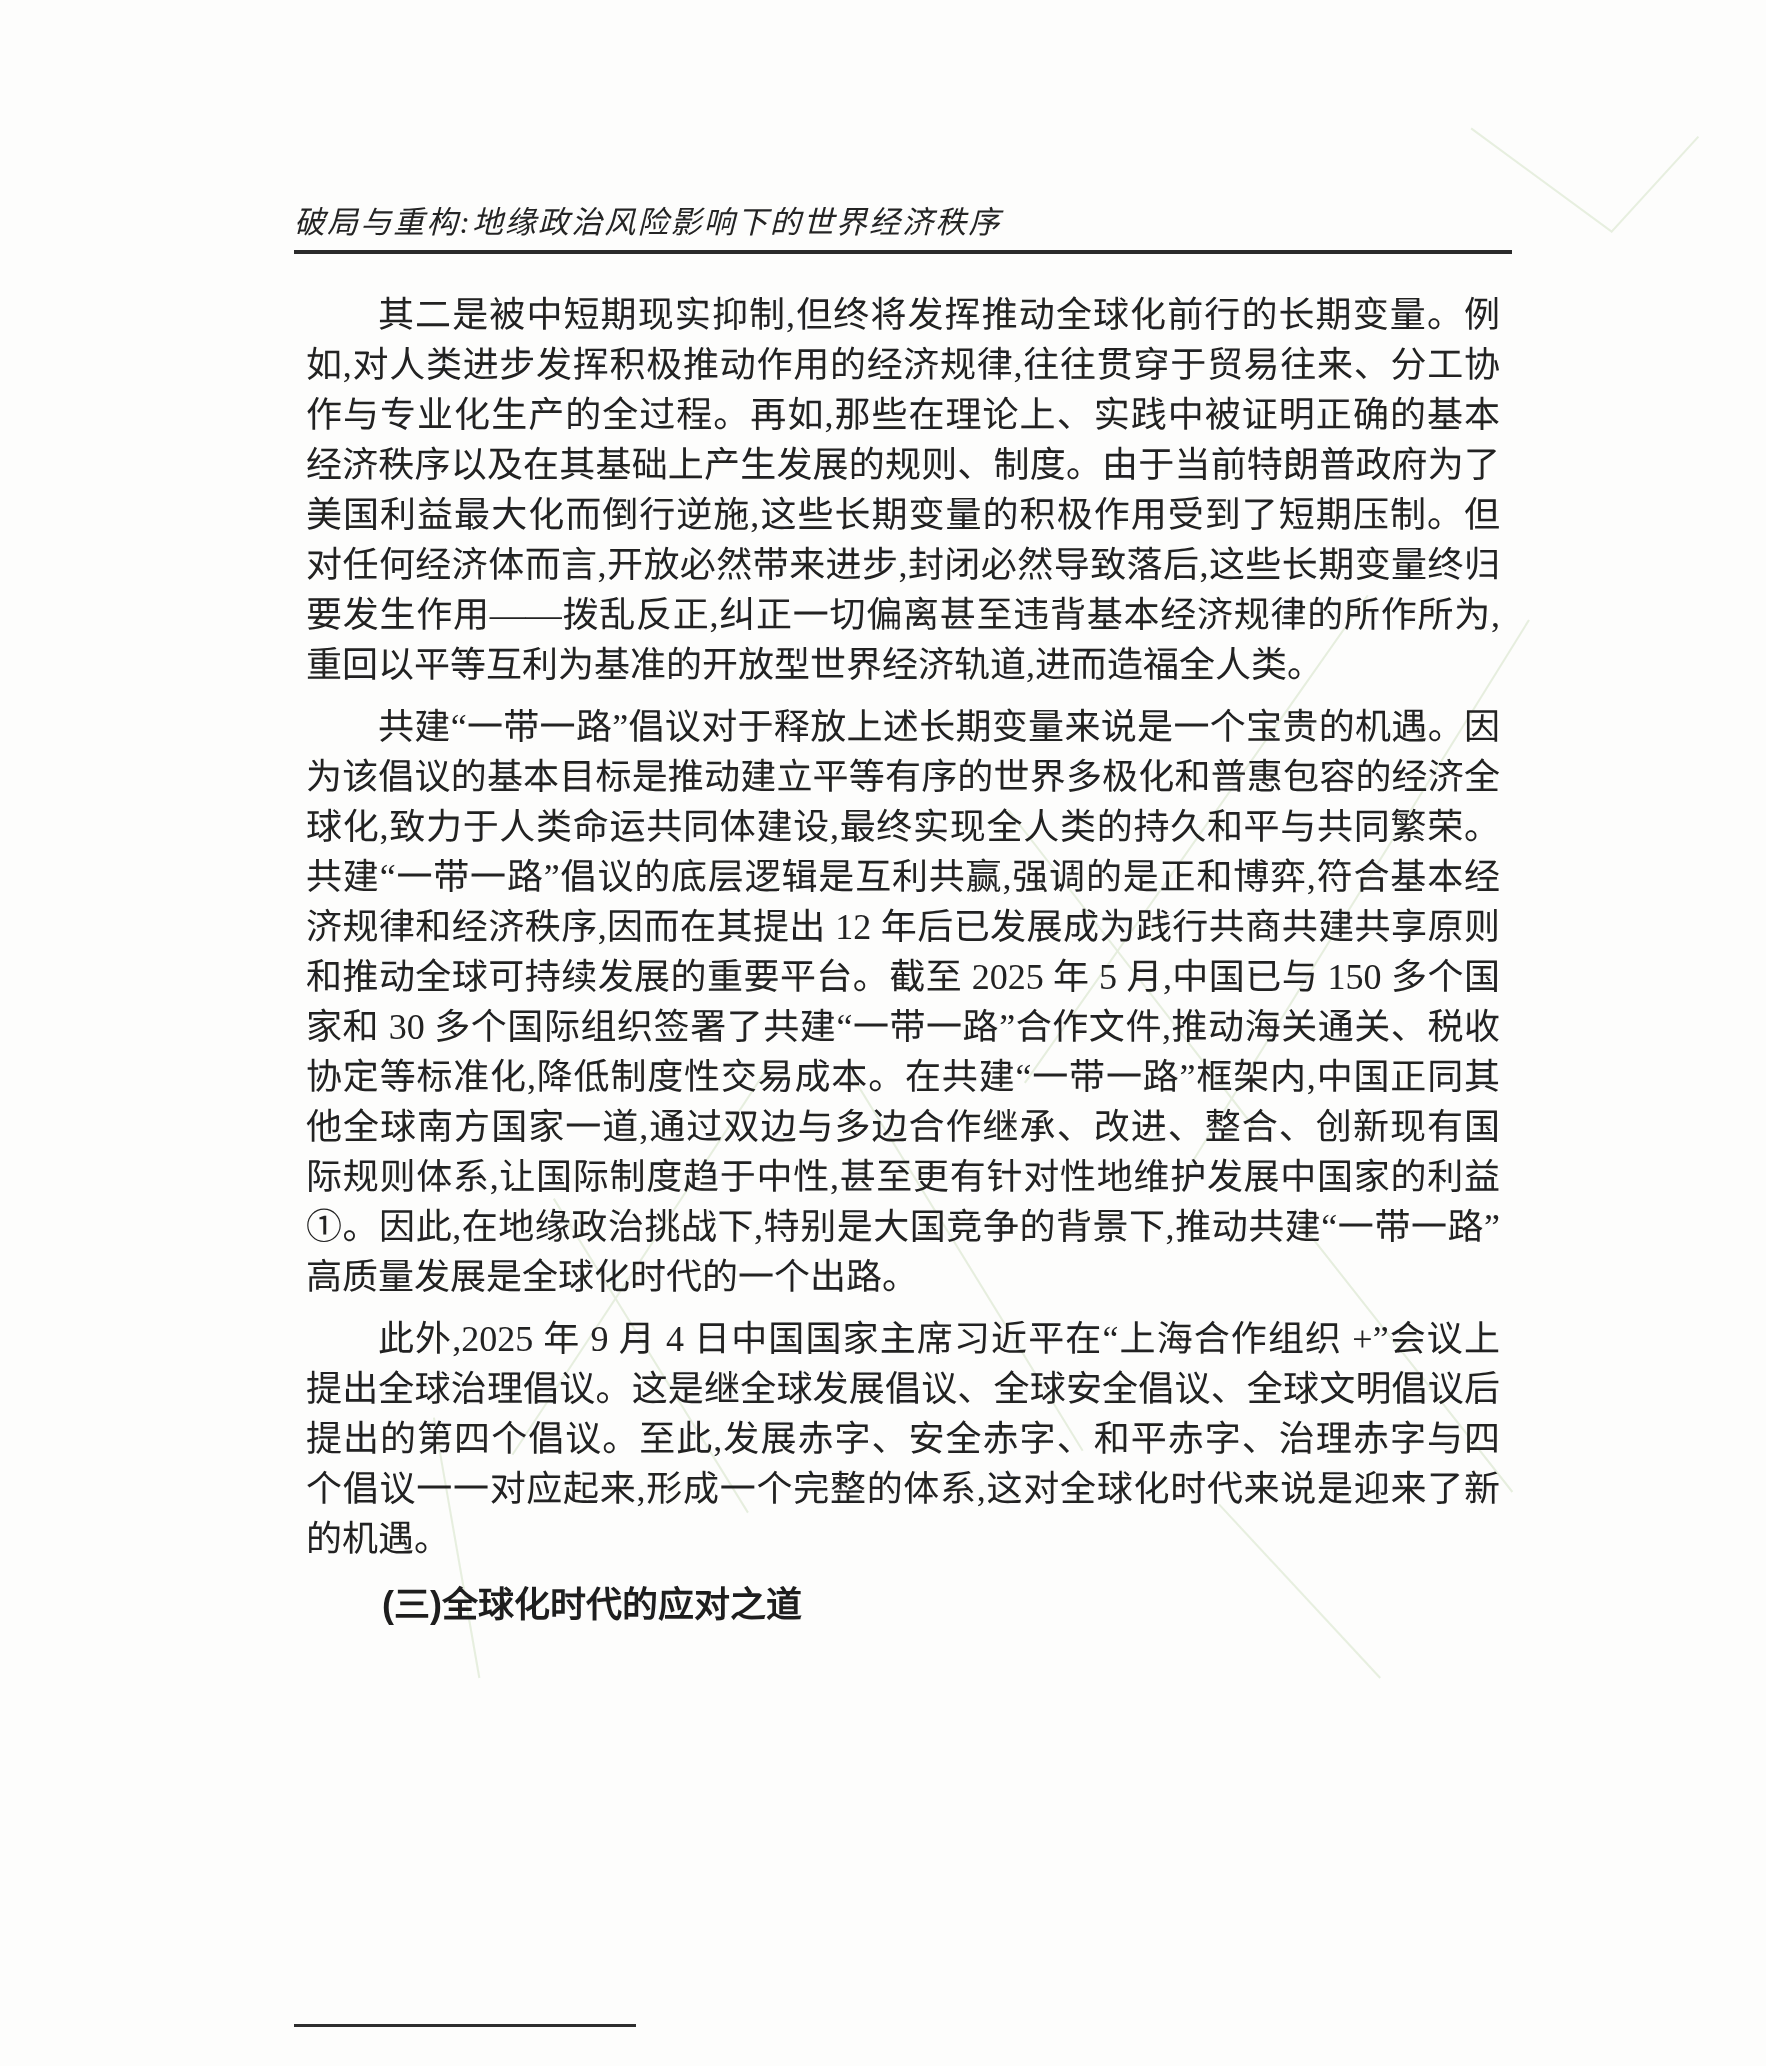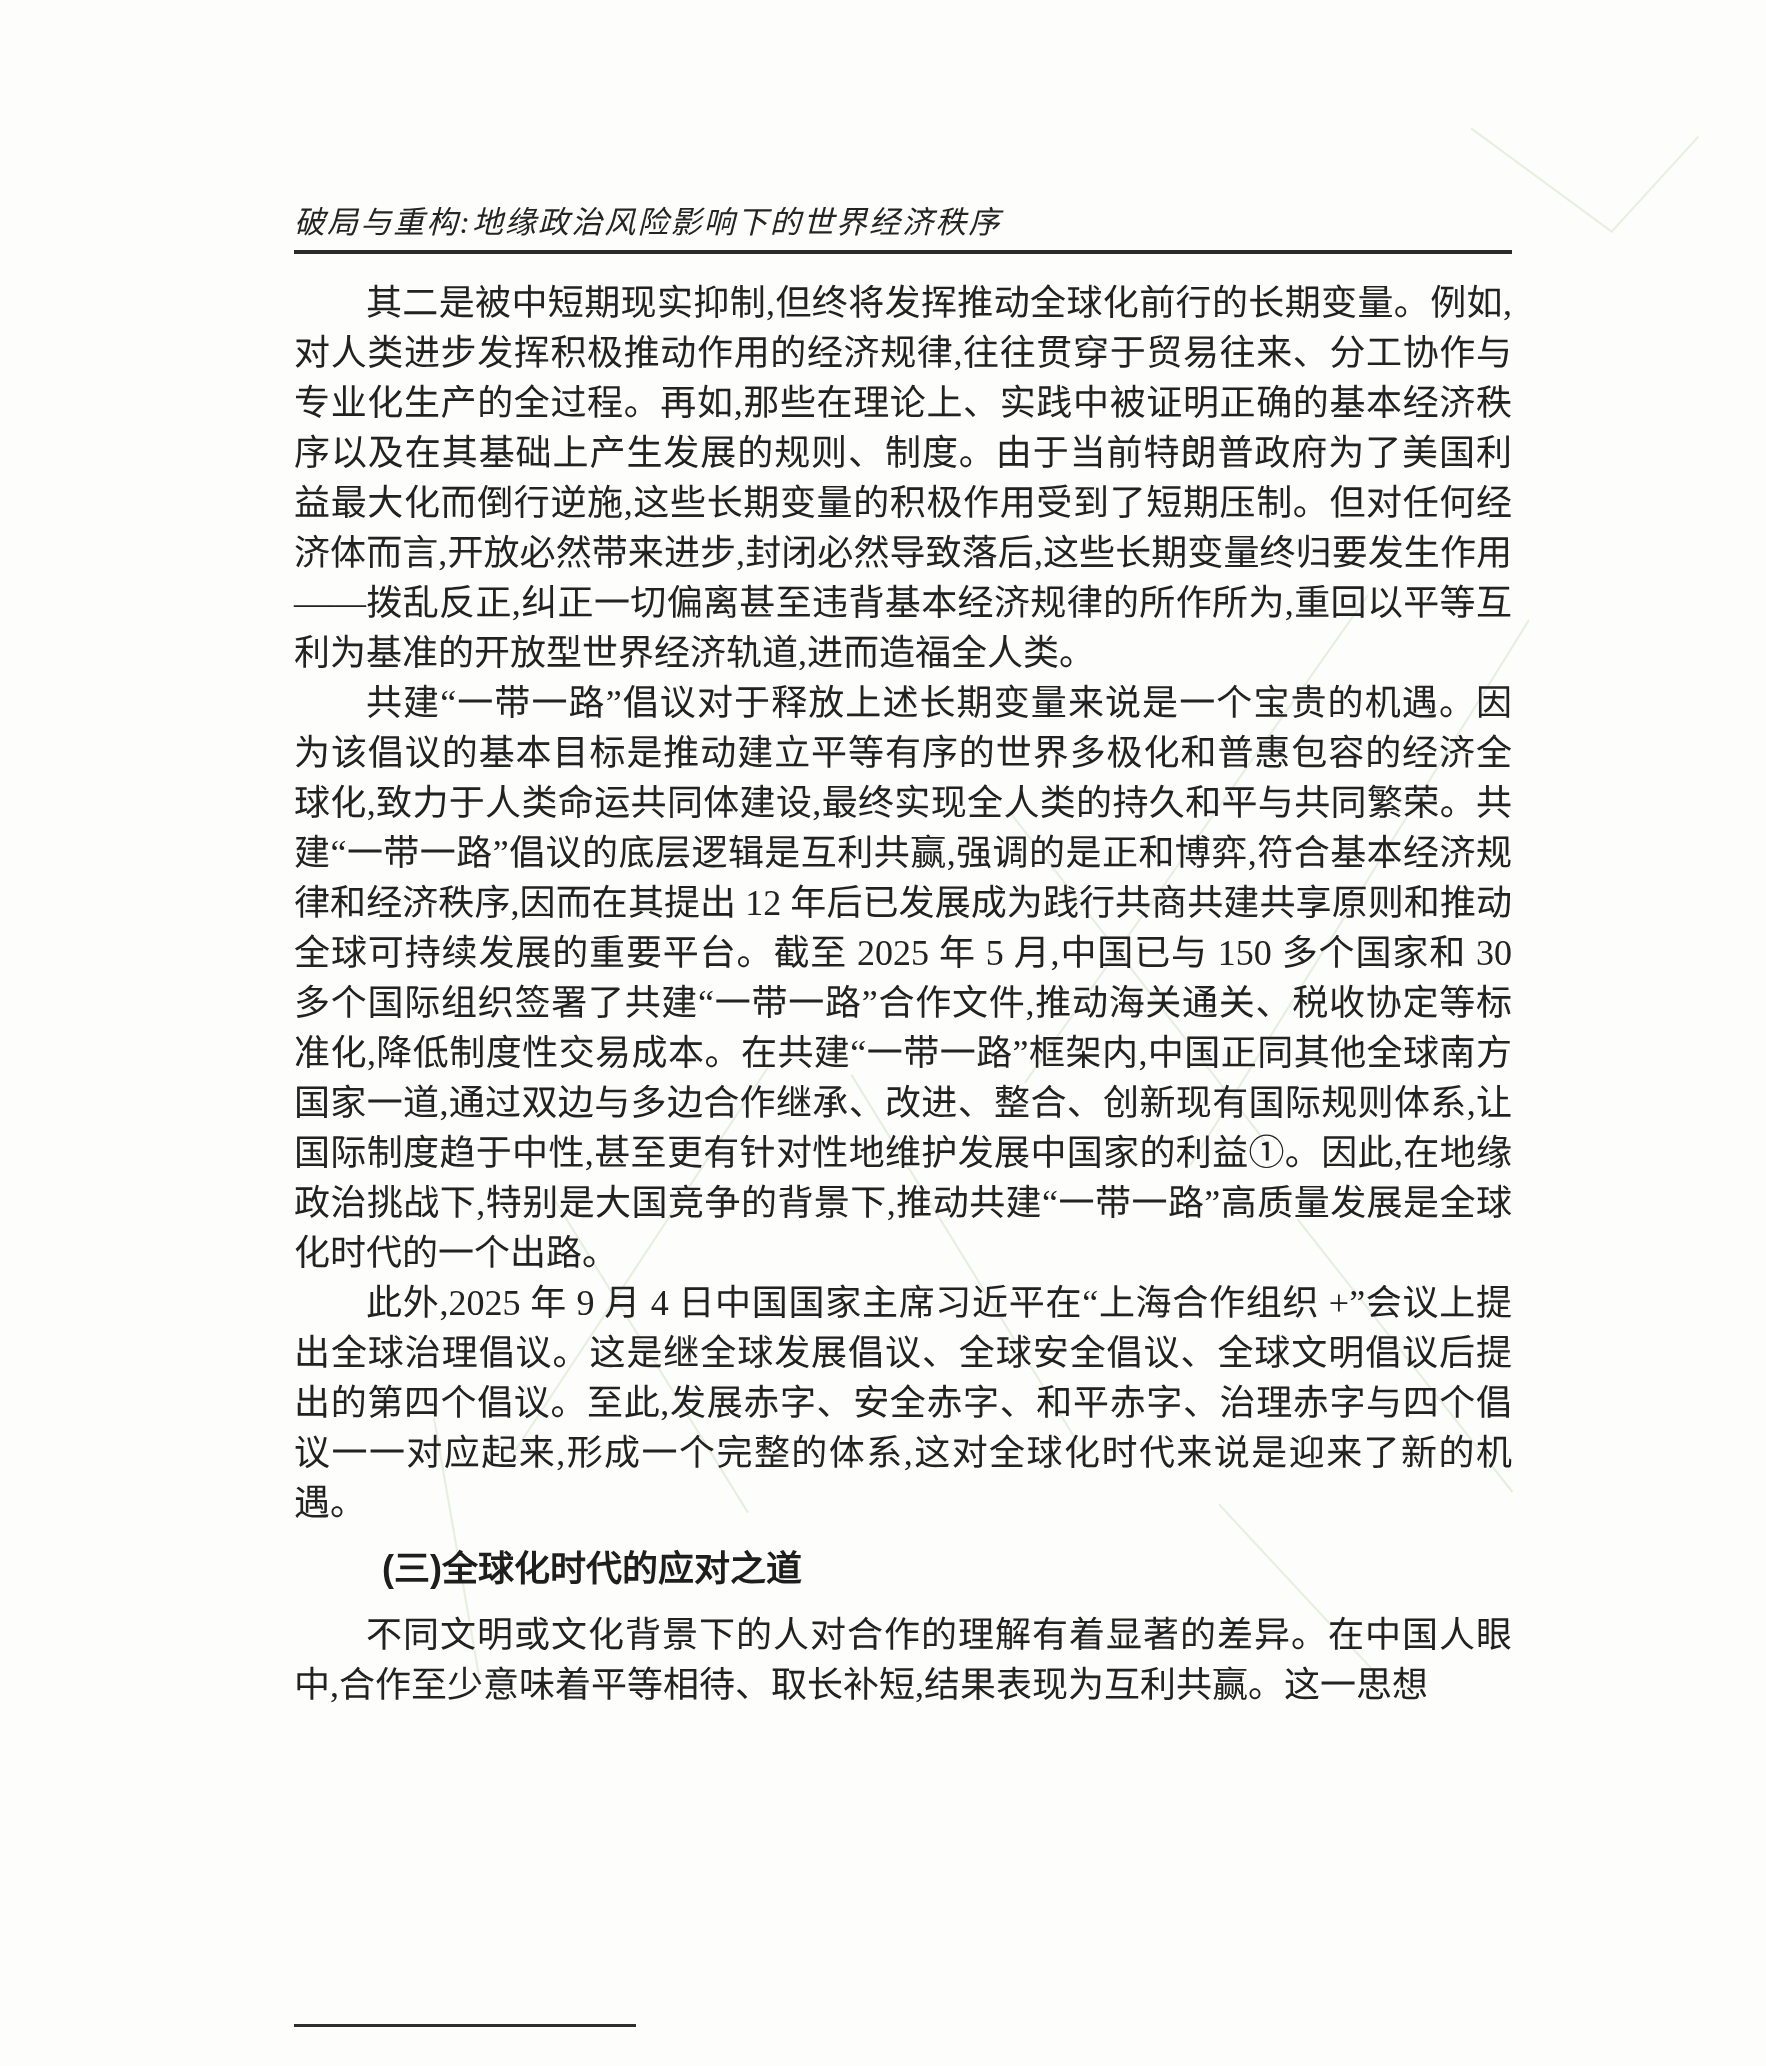--- a/index.html
+++ b/index.html
@@ -51,21 +51,21 @@
     left: 294px;
     top: 278px;
     width: 1218px;
     font-size: 36px;
     line-height: 50px;
     text-align: justify;
     text-justify: inter-ideograph;
     color: #222222;
   }
   .body-text p {
-    margin: 0;
+    margin: 12px;
     padding: 0;
     text-indent: 2em;
   }
   .body-text h2.section-heading {
     margin: 16px;
     padding: 0;
     text-indent: 2em;
     font-size: 36px;
     line-height: 50px;
     font-weight: bold;
@@ -116,21 +116,20 @@
   </svg>
 
   <div class="running-header">破局与重构:地缘政治风险影响下的世界经济秩序</div>
   <div class="header-rule"></div>
 
   <div class="body-text">
     <p>其二是被中短期现实抑制,但终将发挥推动全球化前行的长期变量。例如,对人类进步发挥积极推动作用的经济规律,往往贯穿于贸易往来、分工协作与专业化生产的全过程。再如,那些在理论上、实践中被证明正确的基本经济秩序以及在其基础上产生发展的规则、制度。由于当前特朗普政府为了美国利益最大化而倒行逆施,这些长期变量的积极作用受到了短期压制。但对任何经济体而言,开放必然带来进步,封闭必然导致落后,这些长期变量终归要发生作用——拨乱反正,纠正一切偏离甚至违背基本经济规律的所作所为,重回以平等互利为基准的开放型世界经济轨道,进而造福全人类。</p>
     <p>共建“一带一路”倡议对于释放上述长期变量来说是一个宝贵的机遇。因为该倡议的基本目标是推动建立平等有序的世界多极化和普惠包容的经济全球化,致力于人类命运共同体建设,最终实现全人类的持久和平与共同繁荣。共建“一带一路”倡议的底层逻辑是互利共赢,强调的是正和博弈,符合基本经济规律和经济秩序,因而在其提出 12 年后已发展成为践行共商共建共享原则和推动全球可持续发展的重要平台。截至 2025 年 5 月,中国已与 150 多个国家和 30 多个国际组织签署了共建“一带一路”合作文件,推动海关通关、税收协定等标准化,降低制度性交易成本。在共建“一带一路”框架内,中国正同其他全球南方国家一道,通过双边与多边合作继承、改进、整合、创新现有国际规则体系,让国际制度趋于中性,甚至更有针对性地维护发展中国家的利益①。因此,在地缘政治挑战下,特别是大国竞争的背景下,推动共建“一带一路”高质量发展是全球化时代的一个出路。</p>
     <p>此外,2025 年 9 月 4 日中国国家主席习近平在“上海合作组织 +”会议上提出全球治理倡议。这是继全球发展倡议、全球安全倡议、全球文明倡议后提出的第四个倡议。至此,发展赤字、安全赤字、和平赤字、治理赤字与四个倡议一一对应起来,形成一个完整的体系,这对全球化时代来说是迎来了新的机遇。</p>
     <h2 class="section-heading">(三)全球化时代的应对之道</h2>
-    <p>不同文明或文化背景下的人对合作的理解有着显著的差异。在中国人眼中,合作至少意味着平等相待、取长补短,结果表现为互利共赢。这一思想</p>
   </div>
 
   <div class="footnote-rule"></div>
   <div class="footnote">
     <div class="fn-line1">
       
     </div>
 
   </div>
 

